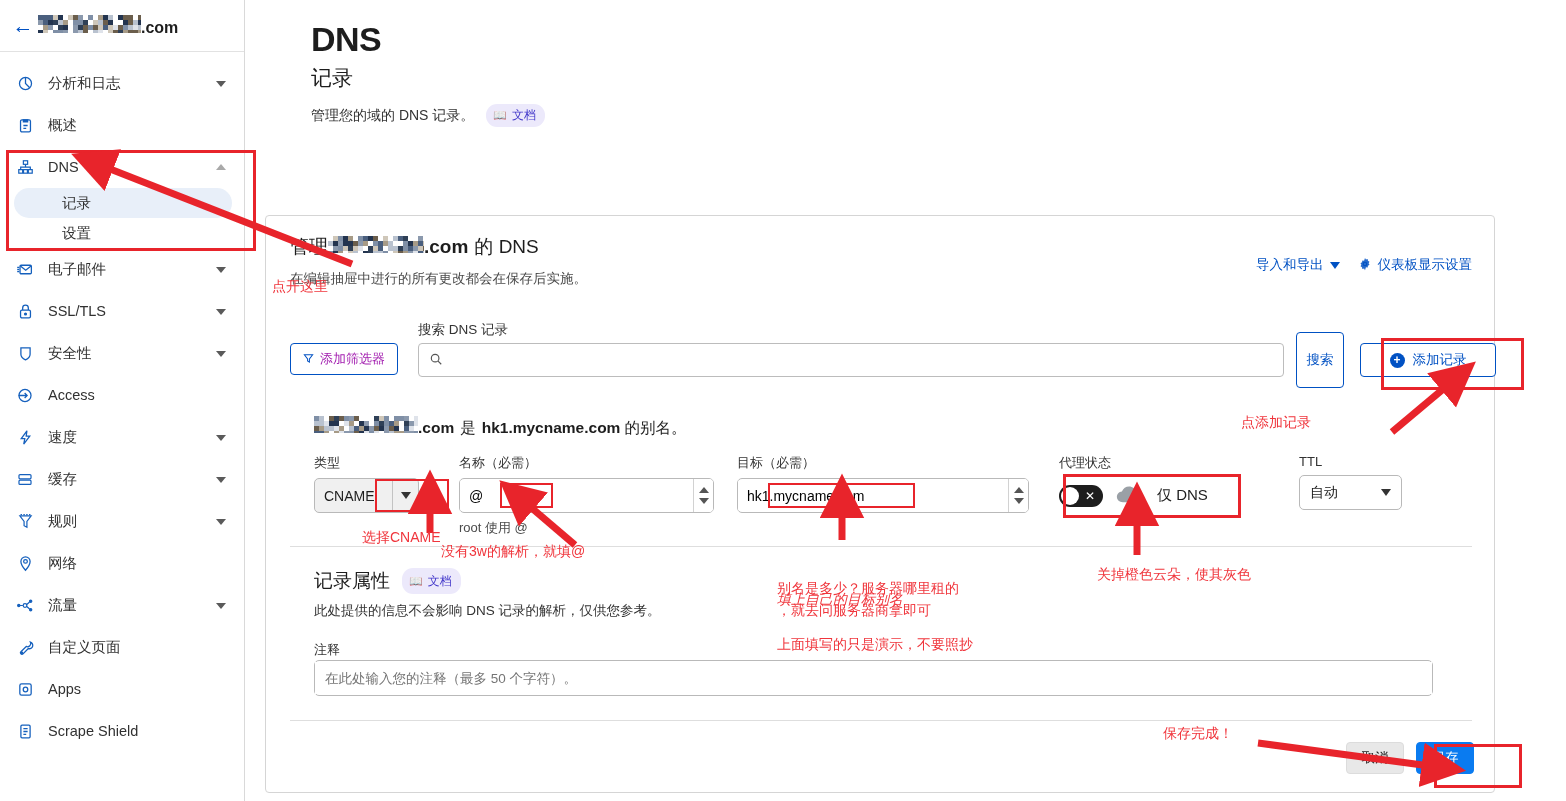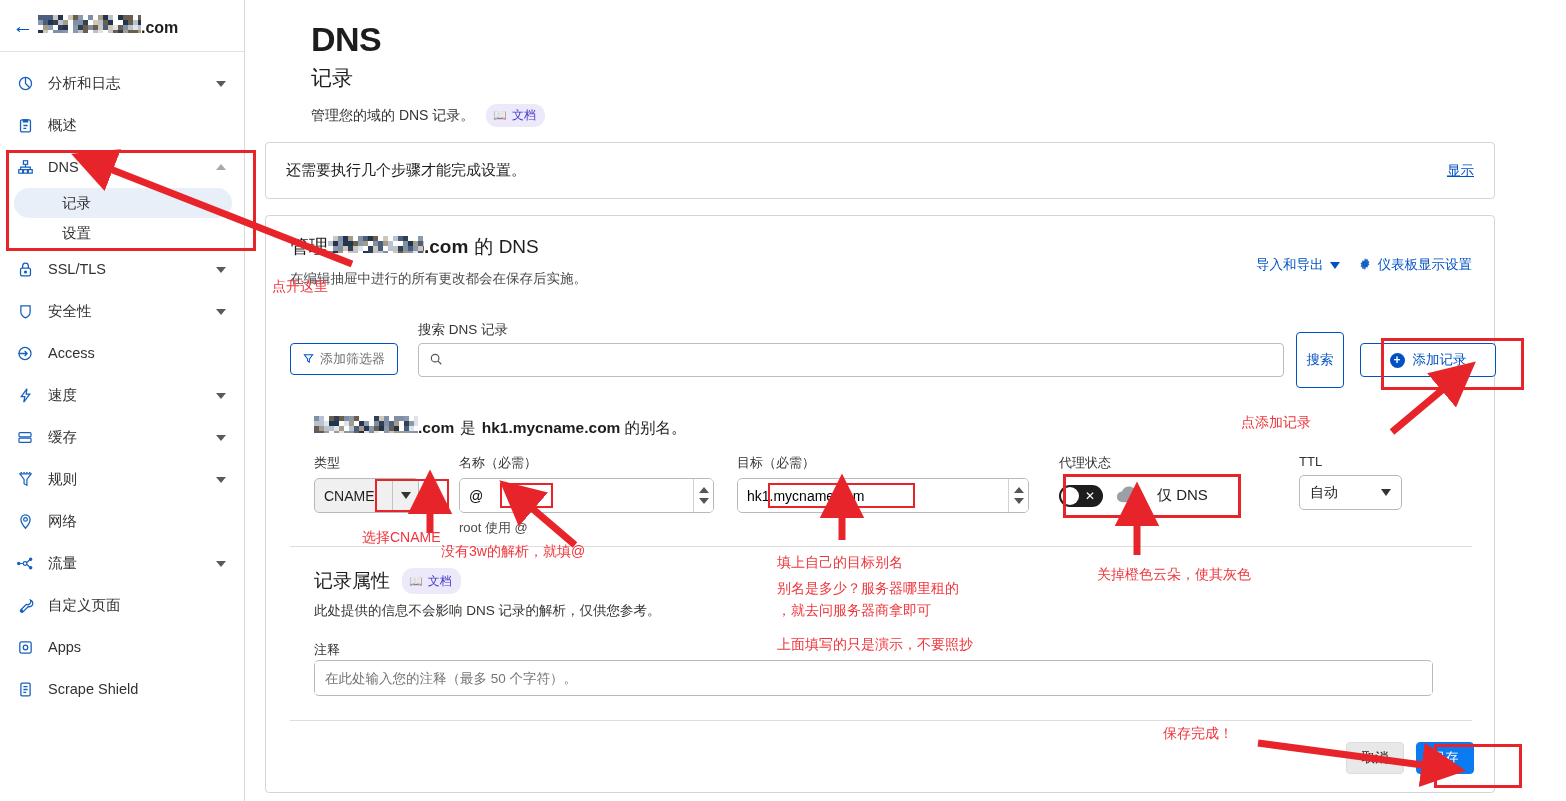--- a/index.html
+++ b/index.html
@@ -148,21 +148,21 @@
   }
 
   
   #search-row {
     position: absolute; left: 24px; top: 105px; right: 22px; height: 56px;
   }
   #filter-btn {
     position: absolute; left: 0; top: 22px;
     height: 32px; padding: 0 12px;
     border: 1px solid #0051c3; border-radius: 4px;
-    color: #737373; background: #fff;
+    color: #a21caf; background: #fff;
     font-size: 13px; display: flex; align-items: center; gap: 6px;
     cursor: pointer;
   }
   #search-label {
     position: absolute; left: 128px; top: 0;
     font-size: 13.5px; color: #333;
   }
   #search-box {
     position: absolute; left: 128px; top: 22px;
     width: 866px; height: 34px;
@@ -454,20 +454,31 @@
         <span class="nlabel">DNS</span>
         <span class="caret up"></span>
       </div>
       <div class="sub-item active">
         <span>记录</span>
       </div>
       <div class="sub-item">
         <span>设置</span>
       </div>
 
+      <div class="nav-item">
+        <span class="nicon">
+          <svg width="18" height="17" viewBox="0 0 24 24" fill="none" stroke="#1560bd" stroke-width="1.8">
+            <rect x="5" y="6" width="16" height="12" rx="1.5"></rect>
+              <path d="M5.5 7l7.5 6 7.5-6"></path>
+            <path d="M1 9h3M1 12h3M1 15h3"></path>
+          </svg>
+        </span>
+        <span class="nlabel">电子邮件</span>
+        <span class="caret"></span>
+      </div>
 
       <div class="nav-item">
         <span class="nicon">
           <svg width="17" height="17" viewBox="0 0 24 24" fill="none" stroke="#1560bd" stroke-width="1.8">
             <rect x="5" y="10" width="14" height="11" rx="2"></rect>
               <path d="M8 10V7a4 4 0 018 0v3"></path>
             <circle cx="12" cy="15.5" r="1.3" fill="#1560bd"></circle>
           </svg>
         </span>
         <span class="nlabel">SSL/TLS</span>
@@ -589,24 +600,20 @@
     <div id="page-title">DNS</div>
     <div id="page-sub">记录</div>
     <div id="page-desc">
       <span>管理您的域的 DNS 记录。</span>
       <span class="doc-badge">
         <span class="bicon">📖</span>
         <span>文档</span>
       </span>
     </div>
 
-    <div class="card" id="notice-card">
-      <span id="notice-text">还需要执行几个步骤才能完成设置。</span>
-      <span id="notice-link">显示</span>
-    </div>
 
     <div class="card" id="dns-card">
 
       <div id="dns-card-head">
         <div id="manage-title">
           <span>管理</span>
           <span class="pixblock" id="pix-manage" style="width: 96px; height: 17px;">
               <i style="left:0px;top:0px;width:5px;height:5px;background:#ffffff"></i>
               <i style="left:5px;top:0px;width:5px;height:5px;background:#cfc7b9"></i>
               <i style="left:10px;top:0px;width:5px;height:5px;background:#7f8fa6"></i>
@@ -949,21 +956,21 @@
 
       <line x1="1137" y1="555" x2="1137" y2="518" stroke="#e8242b" stroke-width="7" marker-end="url(#ah)"></line>
 
       <line x1="1258" y1="743" x2="1430" y2="766" stroke="#e8242b" stroke-width="7" marker-end="url(#ah)"></line>
     </svg>
 
     <div class="anno-text" style="left:272px; top:278px;">点开这里</div>
     <div class="anno-text" style="left:1241px; top:414px;">点添加记录</div>
     <div class="anno-text" style="left:362px; top:529px;">选择CNAME</div>
     <div class="anno-text" style="left:441px; top:543px;">没有3w的解析，就填@</div>
-    <div class="anno-text" style="left:777px; top:554px;">填上自己的目标别名</div>
+    <div class="anno-text" style="left:777px; top:591px;font-style:italic;">填上自己的目标别名</div>
     <div class="anno-text" style="left:777px; top:580px;">别名是多少？服务器哪里租的</div>
     <div class="anno-text" style="left:777px; top:602px;">，就去问服务器商拿即可</div>
     <div class="anno-text" style="left:1097px; top:566px;">关掉橙色云朵，使其灰色</div>
     <div class="anno-text" style="left:777px; top:636px;">上面填写的只是演示，不要照抄</div>
     <div class="anno-text" style="left:1163px; top:725px;">保存完成！</div>
 
   </div>
 </div>
 
 </body></html>

